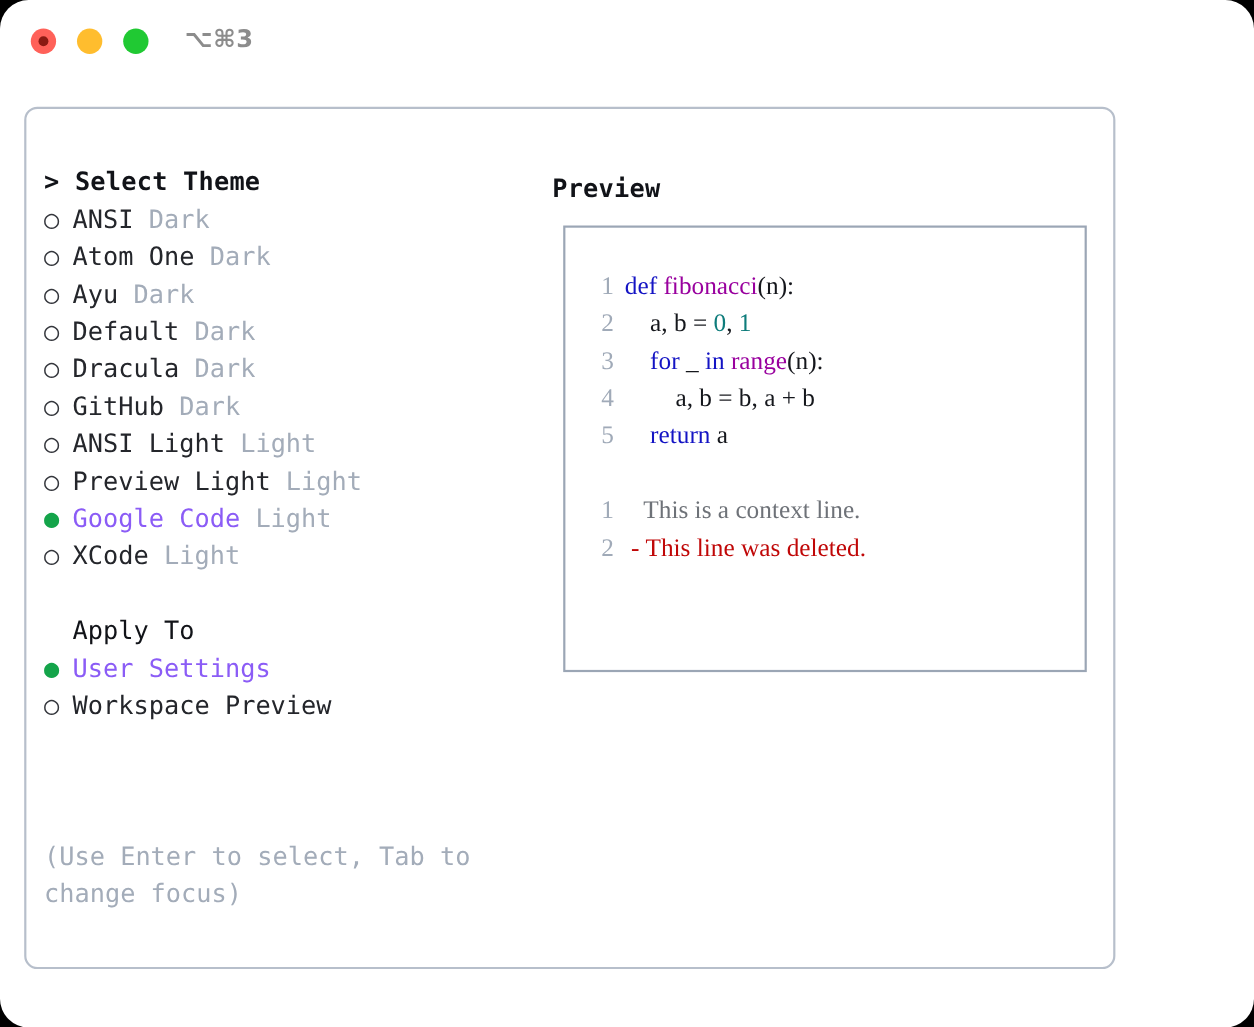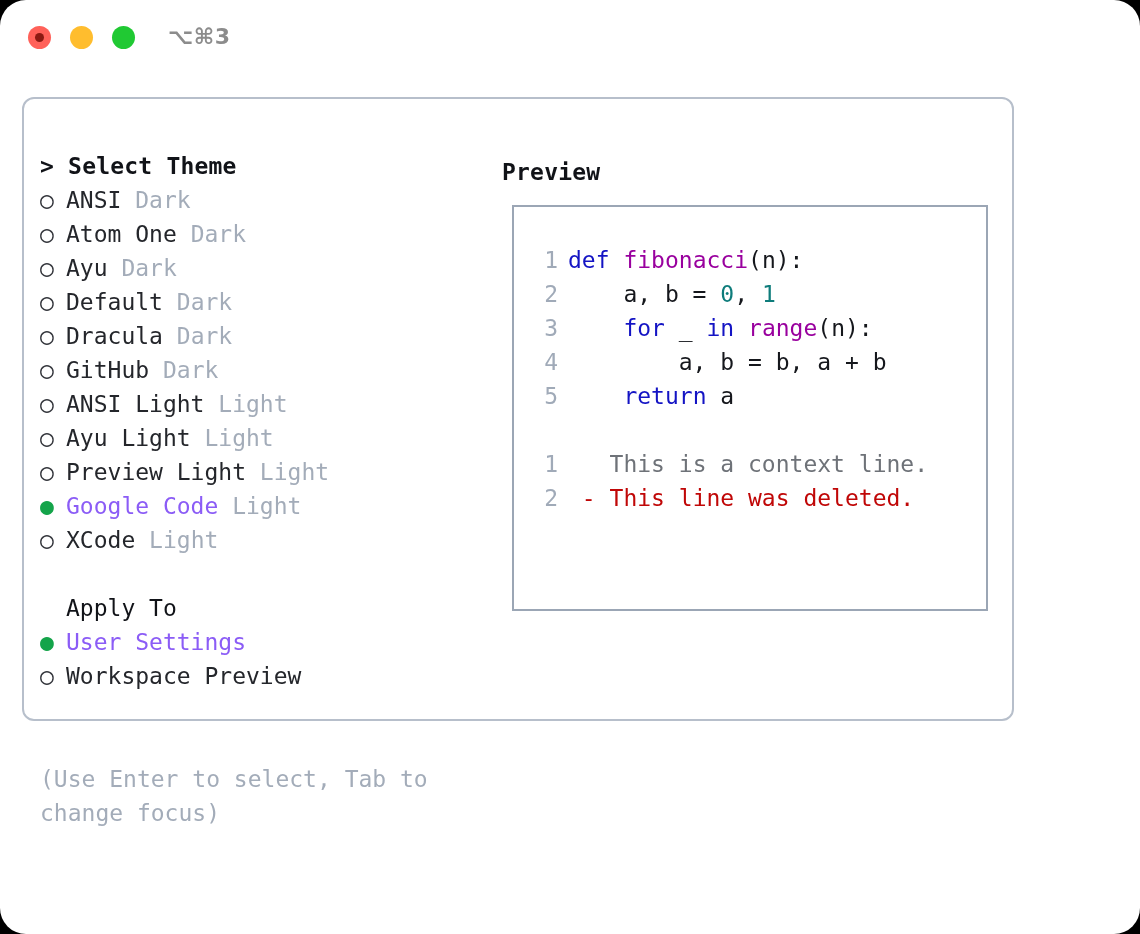--- a/index.html
+++ b/index.html
@@ -57,21 +57,21 @@
     font-weight: bold;
     letter-spacing: 0.5px;
     color: #8C8C8C;
     font-family: "DejaVu Sans", sans-serif;
   }
 
   
   #card {
     position: absolute;
     left: 22px; top: 97px;
-    width: 992px; height: 624px;
+    width: 992px; height: 784px;
     border: 2px solid #B7BFCB;
     border-radius: 12px;
     background: #ffffff;
   }
 
   
   #left-col {
     position: absolute;
     left: 16px; top: 50px;
     width: 440px;
@@ -137,20 +137,21 @@
     left: 488px; top: 106px;
     width: 476px; height: 406px;
     border: 2px solid #9BA6B5;
     background: #ffffff;
   }
 
   #code-area {
     position: absolute;
     left: 14px; top: 36px;
     right: 6px;
+    font-family: Liberation Serif, serif;
   }
 
   .cline {
     height: 34px;
     line-height: 34px;
     font-size: 23px;
     white-space: pre;
   }
 
   .ln {
@@ -193,21 +194,20 @@
     <div id="left-col">
       <div class="row heading">&gt; Select Theme</div>
       <div id="theme-list">
           <div class="row"><span class="bullet">○</span><span class="tname">ANSI</span><span class="tvar"> Dark</span></div>
           <div class="row"><span class="bullet">○</span><span class="tname">Atom One</span><span class="tvar"> Dark</span></div>
           <div class="row"><span class="bullet">○</span><span class="tname">Ayu</span><span class="tvar"> Dark</span></div>
           <div class="row"><span class="bullet">○</span><span class="tname">Default</span><span class="tvar"> Dark</span></div>
           <div class="row"><span class="bullet">○</span><span class="tname">Dracula</span><span class="tvar"> Dark</span></div>
           <div class="row"><span class="bullet">○</span><span class="tname">GitHub</span><span class="tvar"> Dark</span></div>
           <div class="row"><span class="bullet">○</span><span class="tname">ANSI Light</span><span class="tvar"> Light</span></div>
-          <div class="row"><span class="bullet">○</span><span class="tname">Ayu Light</span><span class="tvar"> Light</span></div>
           <div class="row"><span class="bullet">○</span><span class="tname">Preview Light</span><span class="tvar"> Light</span></div>
           <div class="row"><span class="bullet sel">●</span><span class="tname sel">Google Code</span><span class="tvar"> Light</span></div>
           <div class="row"><span class="bullet">○</span><span class="tname">XCode</span><span class="tvar"> Light</span></div>
         </div>
 
       <div class="spacer"></div>
 
       <div class="section-label">Apply To</div>
       <div id="apply-list">
           <div class="row"><span class="bullet sel">●</span><span class="tname sel">User Settings</span></div>

